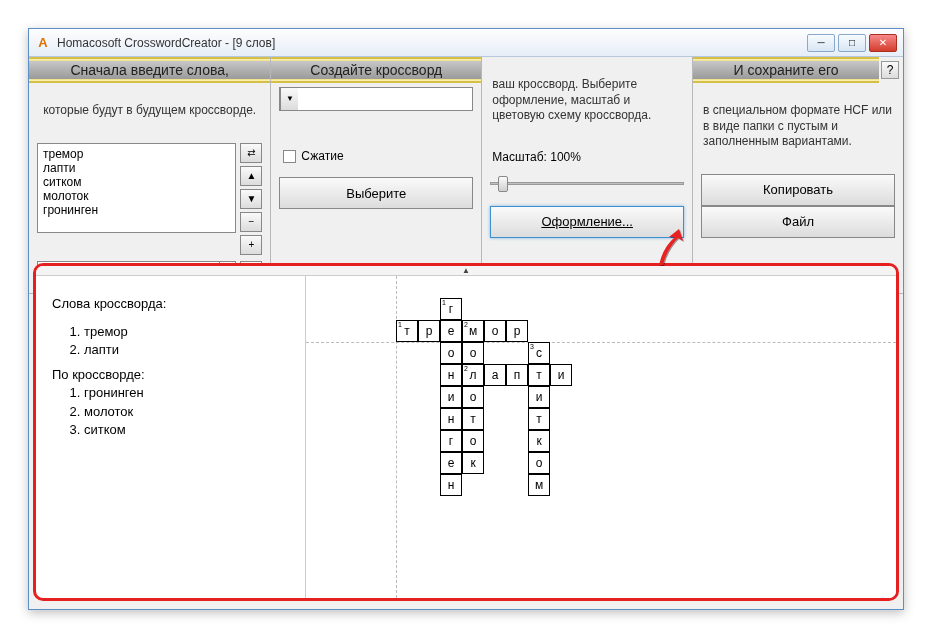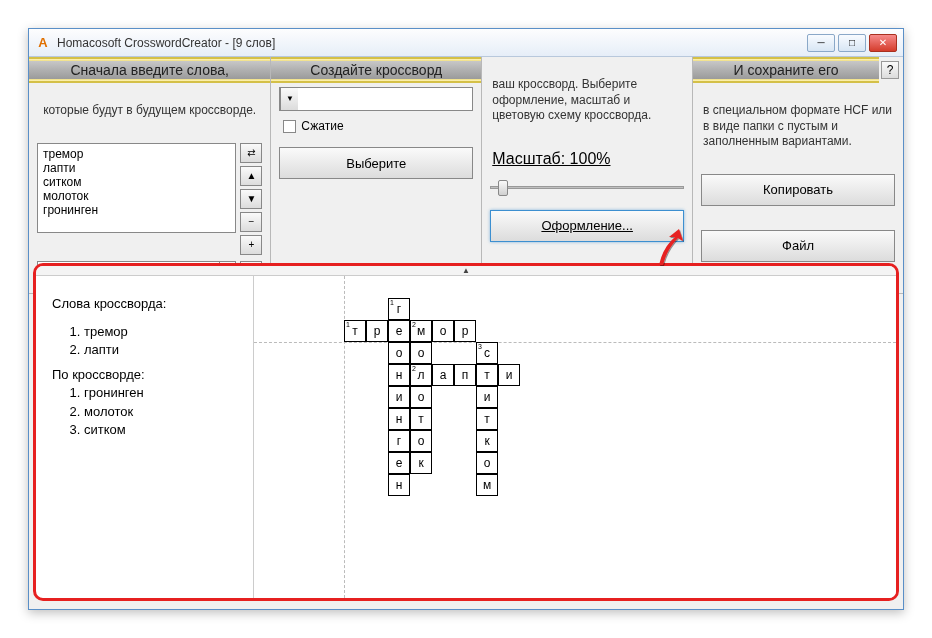--- a/index.html
+++ b/index.html
@@ -39,48 +39,48 @@
 .tinybtn, .stepbtn { width: 22px; height: 20px; border: 1px solid #888; background: linear-gradient(#fafafa,#dcdcdc); display: flex; align-items: center; justify-content: center; cursor: pointer; font-size: 10px; }
 .combo-row { display: flex; gap: 4px; }
 .combo { flex: 1; height: 20px; border: 1px solid #888; background: #fff; display: flex; align-items: center; }
 .combo span { flex: 1; padding: 0 5px; }
 .combo .dd { width: 16px; border-left: 1px solid #888; background: linear-gradient(#fafafa,#dcdcdc); text-align: center; font-size: 8px; line-height: 18px; }
 
 .select { border: 1px solid #888; background: #fff; height: 24px; display: flex; align-items: center; }
 .select span { flex: 1; padding: 0 6px; }
 .select .dd { width: 18px; border-left: 1px solid #888; background: linear-gradient(#fafafa,#dcdcdc); text-align: center; font-size: 8px; line-height: 22px; }
 
-.chk { display: flex; align-items: center; gap: 5px; padding: 2px 4px; }
+.chk { display: flex; align-items: center; gap: 5px; padding: 2px 4px; margin-top: 30px; }
 .chkbox { width: 13px; height: 13px; border: 1px solid #888; background: #fff; }
 
 .bigbtn {
   height: 32px; border: 1px solid #888; background: linear-gradient(#fafafa,#dcdcdc);
   display: flex; align-items: center; justify-content: center; cursor: pointer; font-size: 13px;
 }
 .bigbtn.highlight { border: 1px solid #3c8fd0; box-shadow: 0 0 3px rgba(60,143,208,0.6); text-decoration: underline; }
 
-.scale-lbl { font-size: 16px; padding: 2px 2px; text-decoration: underline; }
+.scale-lbl { font-size: 12px; padding: 2px 2px; }
 .slider { position: relative; height: 22px; }
 .slider .track { position: absolute; left: 0; right: 0; top: 10px; height: 3px; background: #c0c0c0; border: 1px solid #999; }
 .slider .thumb { position: absolute; left: 8px; top: 4px; width: 10px; height: 16px; background: linear-gradient(#fafafa,#d0d0d0); border: 1px solid #888; border-radius: 2px; }
 
 .helpbtn { position: absolute; right: 4px; top: 4px; width: 18px; height: 18px; border: 1px solid #999; background: linear-gradient(#fafafa,#dcdcdc); text-align: center; line-height: 16px; font-size: 12px; cursor: pointer; }
 
 .arrow-annotation {
   position: absolute; right: 214px; top: 198px; pointer-events: none; z-index: 50;
 }
 
 .content-wrap {
   position: absolute; left: 4px; right: 4px; top: 234px; bottom: 8px;
   border: 3px solid #e62020; border-radius: 10px; background: #fff; overflow: hidden;
 }
 .splitter-h { height: 10px; background: #f4f4f4; border-bottom: 1px solid #ccc; display: flex; align-items: center; justify-content: center; }
 .splitter-h::after { content: "▲"; font-size: 8px; color: #444; }
 .content { display: flex; height: calc(100% - 10px); }
-.cluepane { width: 218px; border-right: 1px solid #ccc; padding: 20px 16px; overflow: auto; }
+.cluepane { width: 270px; border-right: 1px solid #ccc; padding: 20px 16px; overflow: auto; }
 .cluepane h4 { font-weight: normal; font-size: 13px; margin-bottom: 12px; }
 .cluepane .sub { font-size: 13px; margin-top: 8px; }
 .cluepane ol { list-style: decimal; padding-left: 32px; margin-top: 2px; }
 .cluepane li { font-size: 13px; line-height: 1.4; }
 
 .gridpane { flex: 1; position: relative; overflow: auto; background: #fff; }
 .gridpane .guide-v { position: absolute; left: 90px; top: 0; bottom: 0; border-left: 1px dashed #bbb; }
 .gridpane .guide-h { position: absolute; top: 66px; left: 0; right: 0; border-top: 1px dashed #bbb; }
 .cw { position: absolute; left: 90px; top: 22px; }
 .cell {
@@ -159,21 +159,21 @@
         </div>
         <div style="flex:1"></div>
         <div class="bigbtn highlight">Оформление...</div>
       </div>
     </div>
 
     <div class="section">
       <div class="helpbtn">?</div>
       <div class="sec-header" style="margin-right:24px">И сохраните его</div>
       <div class="sec-desc">в специальном формате HCF или в виде папки с пустым и заполненным вариантами.</div>
-      <div class="sec-body" style="gap:24px">
+      <div class="sec-body" style="gap:0">
         <div class="bigbtn">Копировать</div>
         <div class="bigbtn">Файл</div>
       </div>
     </div>
   </div>
 
   <svg class="arrow-annotation" width="36" height="40">
     <defs>
         <filter id="ds">
           <feDropShadow dx="1" dy="1" stdDeviation="0.6" flood-opacity="0.4"></feDropShadow>

